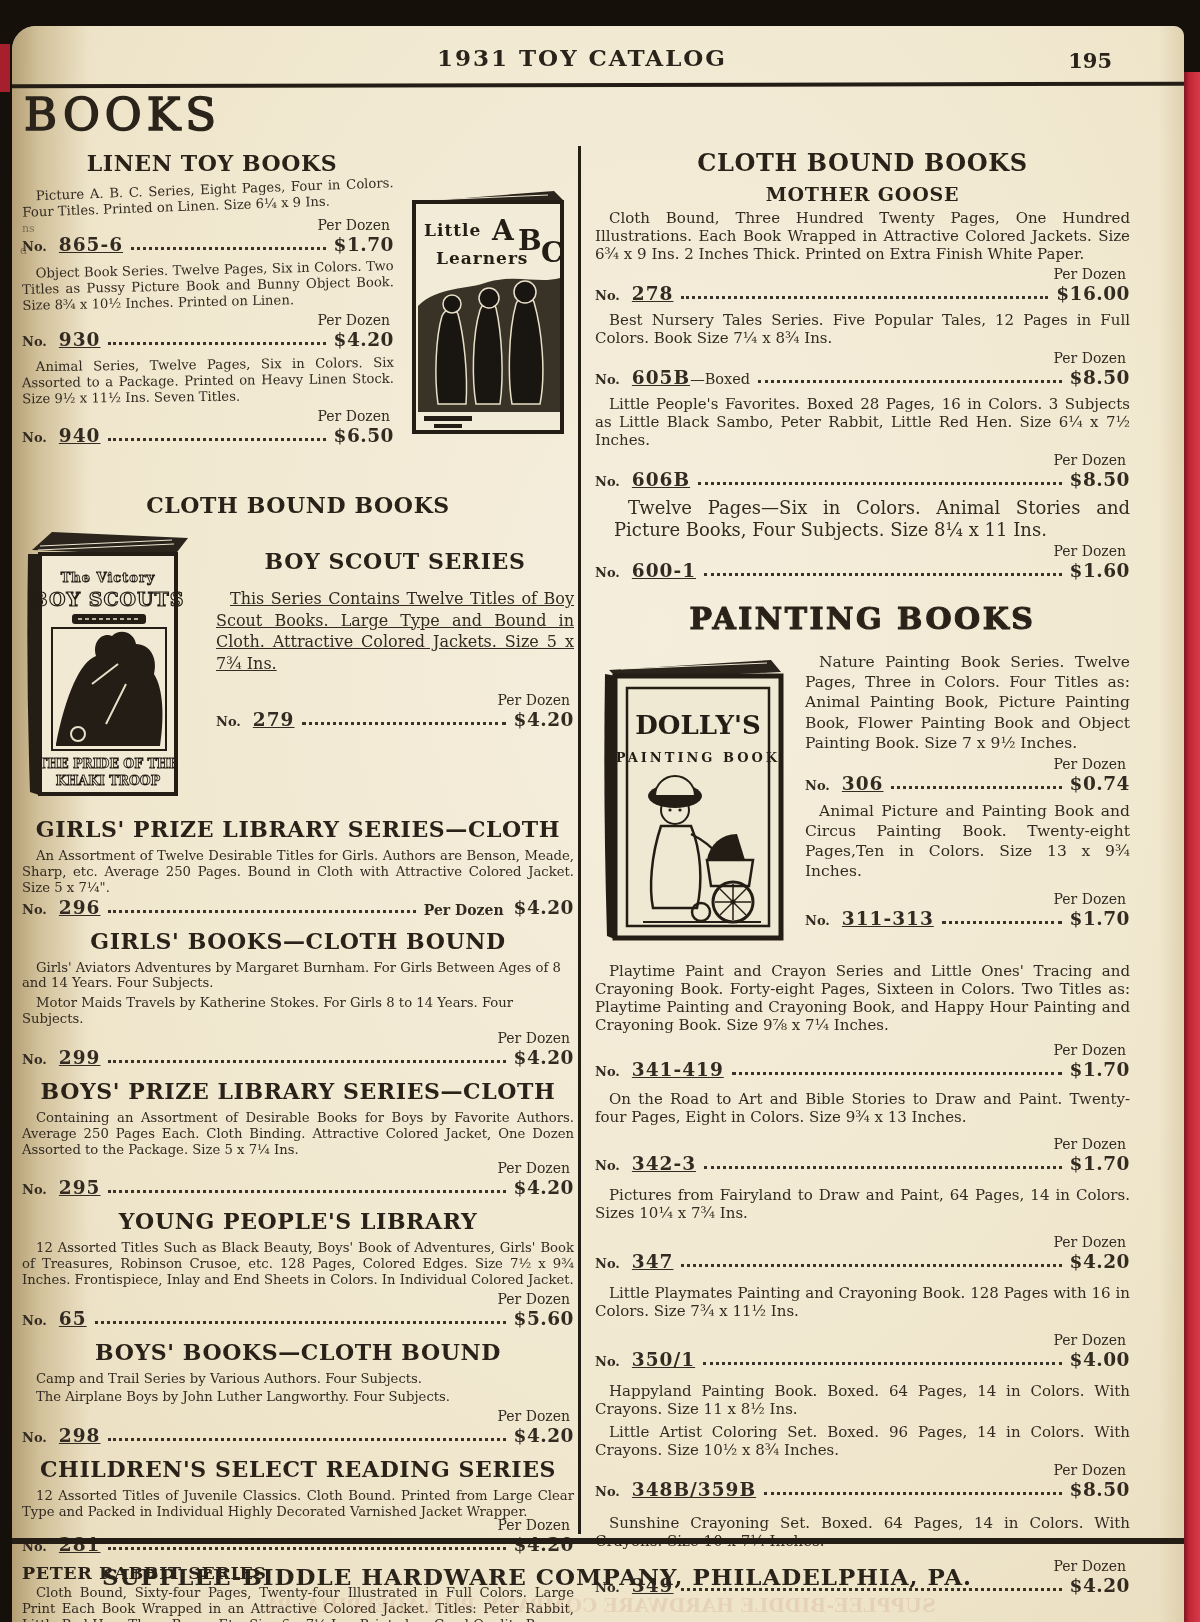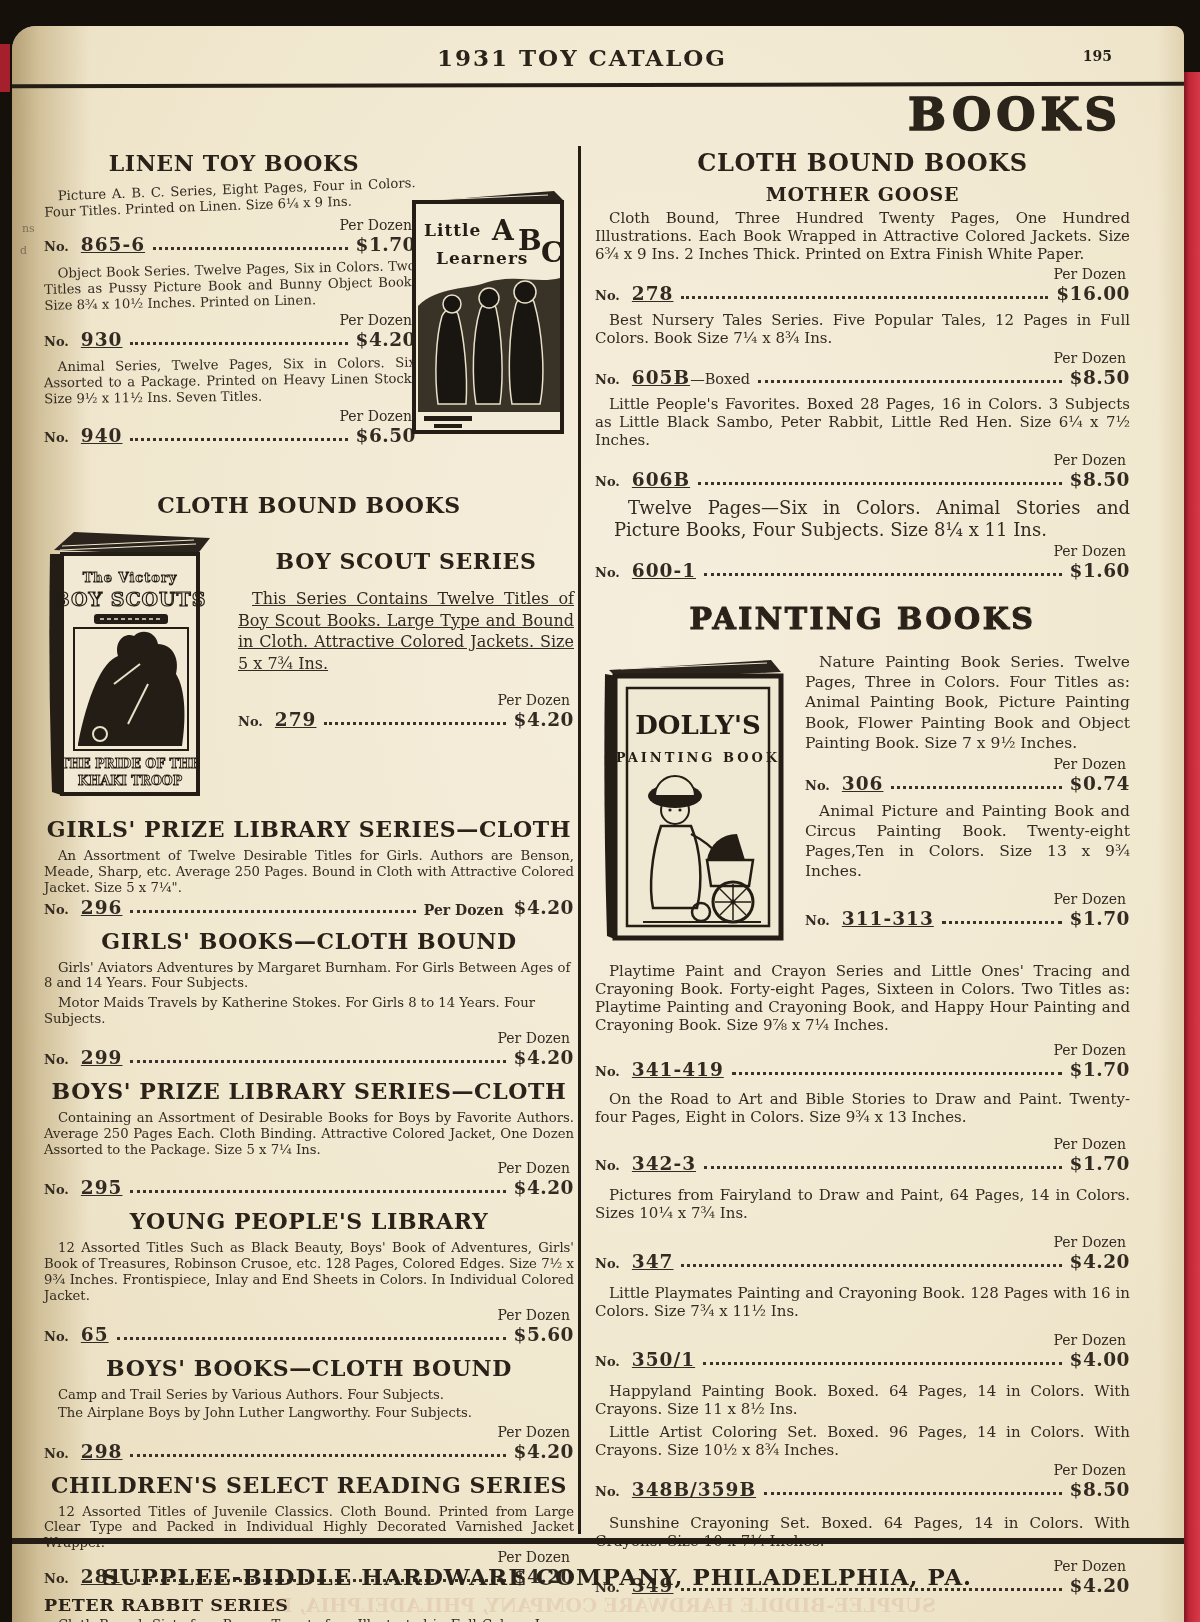--- a/index.html
+++ b/index.html
@@ -20,29 +20,29 @@
   }
   .gutter-shade{position:absolute;left:0;top:0;bottom:0;width:78px;pointer-events:none;
     background:linear-gradient(90deg,#ab9468 0%,#cdbb92 35%,rgba(240,231,208,0) 100%);opacity:.85;}
   .right-shade{position:absolute;right:0;top:0;bottom:0;width:26px;pointer-events:none;
     background:linear-gradient(270deg,#d8c9a4 0%,rgba(240,231,208,0) 100%);opacity:.7;}
   .frag{position:absolute;color:#6b5f4b;font-size:11px;opacity:.8;}
 
   
   .hdr-title{position:absolute;top:18px;left:30px;width:1080px;text-align:center;
     font-size:23px;font-weight:bold;letter-spacing:2px;color:#2a231a;}
-  .hdr-page{position:absolute;top:22px;right:72px;font-size:14px;font-weight:bold;color:#2a231a;}
+  .hdr-page{position:absolute;top:22px;right:72px;font-size:21px;font-weight:bold;color:#2a231a;}
   .hdr-rule{position:absolute;top:57px;left:0;right:0;height:4px;background:#231d15;transform:rotate(-0.12deg);}
-  .books-title{position:absolute;top:62px;left:0;width:1110px;text-align:right;
-    font-size:45px;font-weight:bold;letter-spacing:5px;color:#2b241b;
+  .books-title{position:absolute;top:62px;left:0;width:1110px;text-align:left;
+    font-size:45px;font-weight:normal;letter-spacing:5px;color:#2b241b;padding-left:12px;
     -webkit-text-stroke:1.6px #2b241b;}
 
   
   .cols{position:absolute;top:120px;left:0;right:16px;bottom:88px;display:flex;}
-  .col-left{width:566px;padding:0 4px 0 32px;box-sizing:border-box;}
+  .col-left{width:566px;padding:0 4px 0 10px;box-sizing:border-box;}
   .col-right{flex:1;border-left:3px solid #251e15;padding:0 38px 0 14px;box-sizing:border-box;}
 
   .h-sec{font-size:22px;font-weight:bold;text-align:center;letter-spacing:.6px;color:#2a2219;margin:10px 0 6px 0;}
   .h-sub{font-size:19px;font-weight:bold;text-align:center;letter-spacing:.8px;color:#2a2219;margin:6px 0 4px 0;}
   .h-small{font-size:17.5px;font-weight:bold;letter-spacing:.6px;color:#2a2219;margin:8px 0 2px 0;}
   .fat{-webkit-text-stroke:1.1px #2b241b;letter-spacing:2.5px;font-size:30px;}
 
   .desc{margin:2px 0 0 0;font-size:14.4px;line-height:1.2;text-align:justify;text-indent:14px;}
   .desc-sm{font-size:13.2px;}
   .nojust{text-align:left;}

